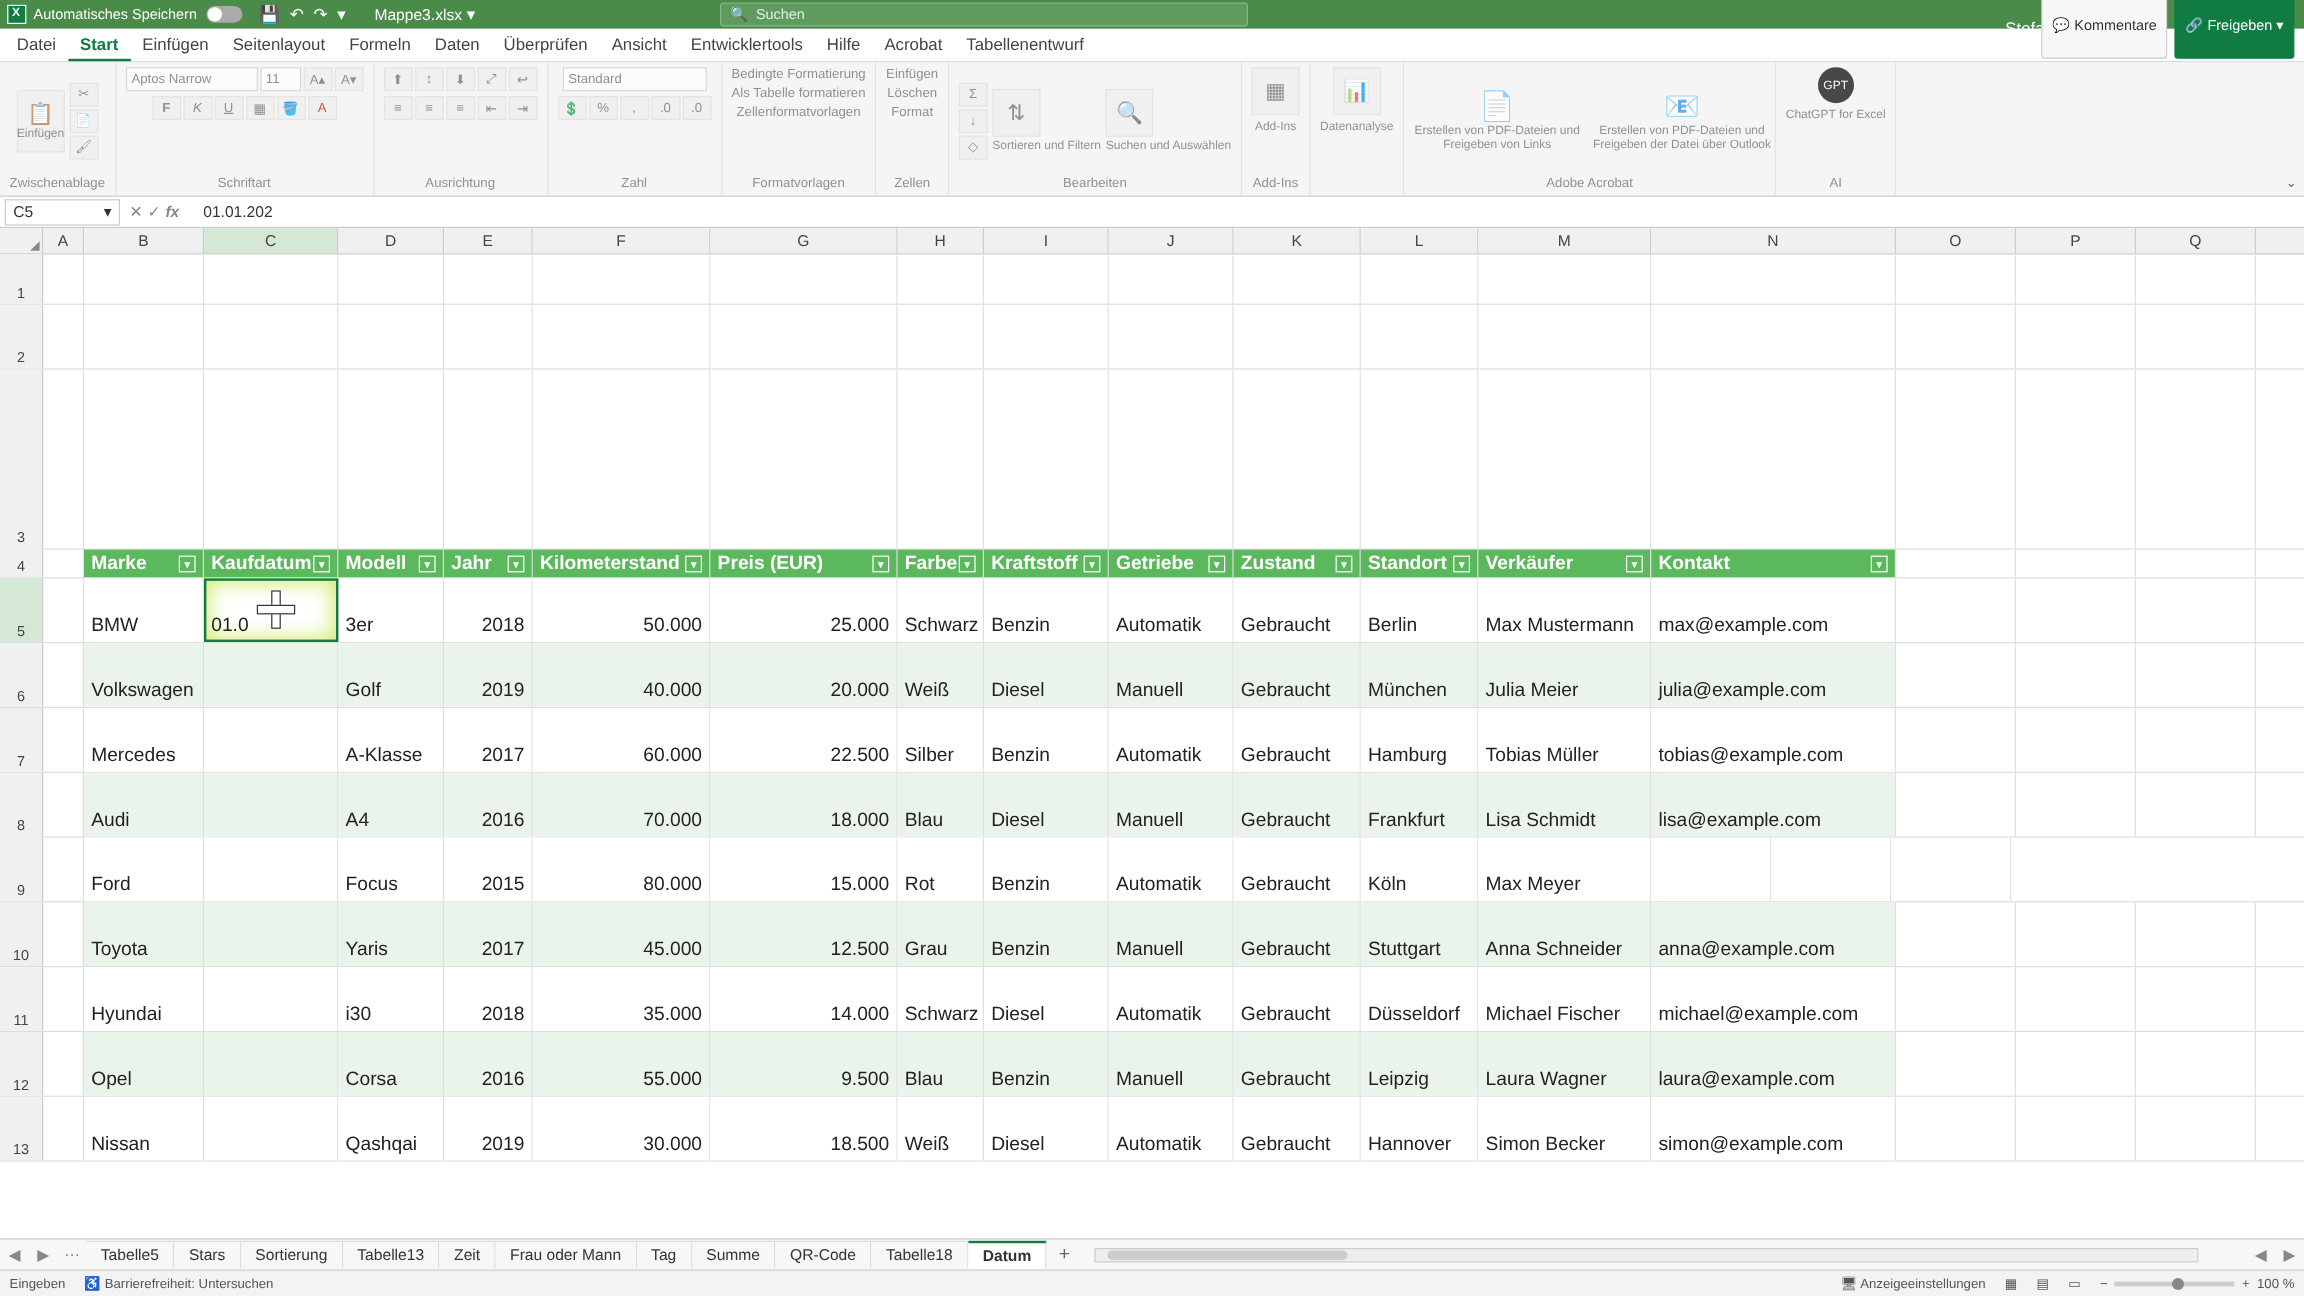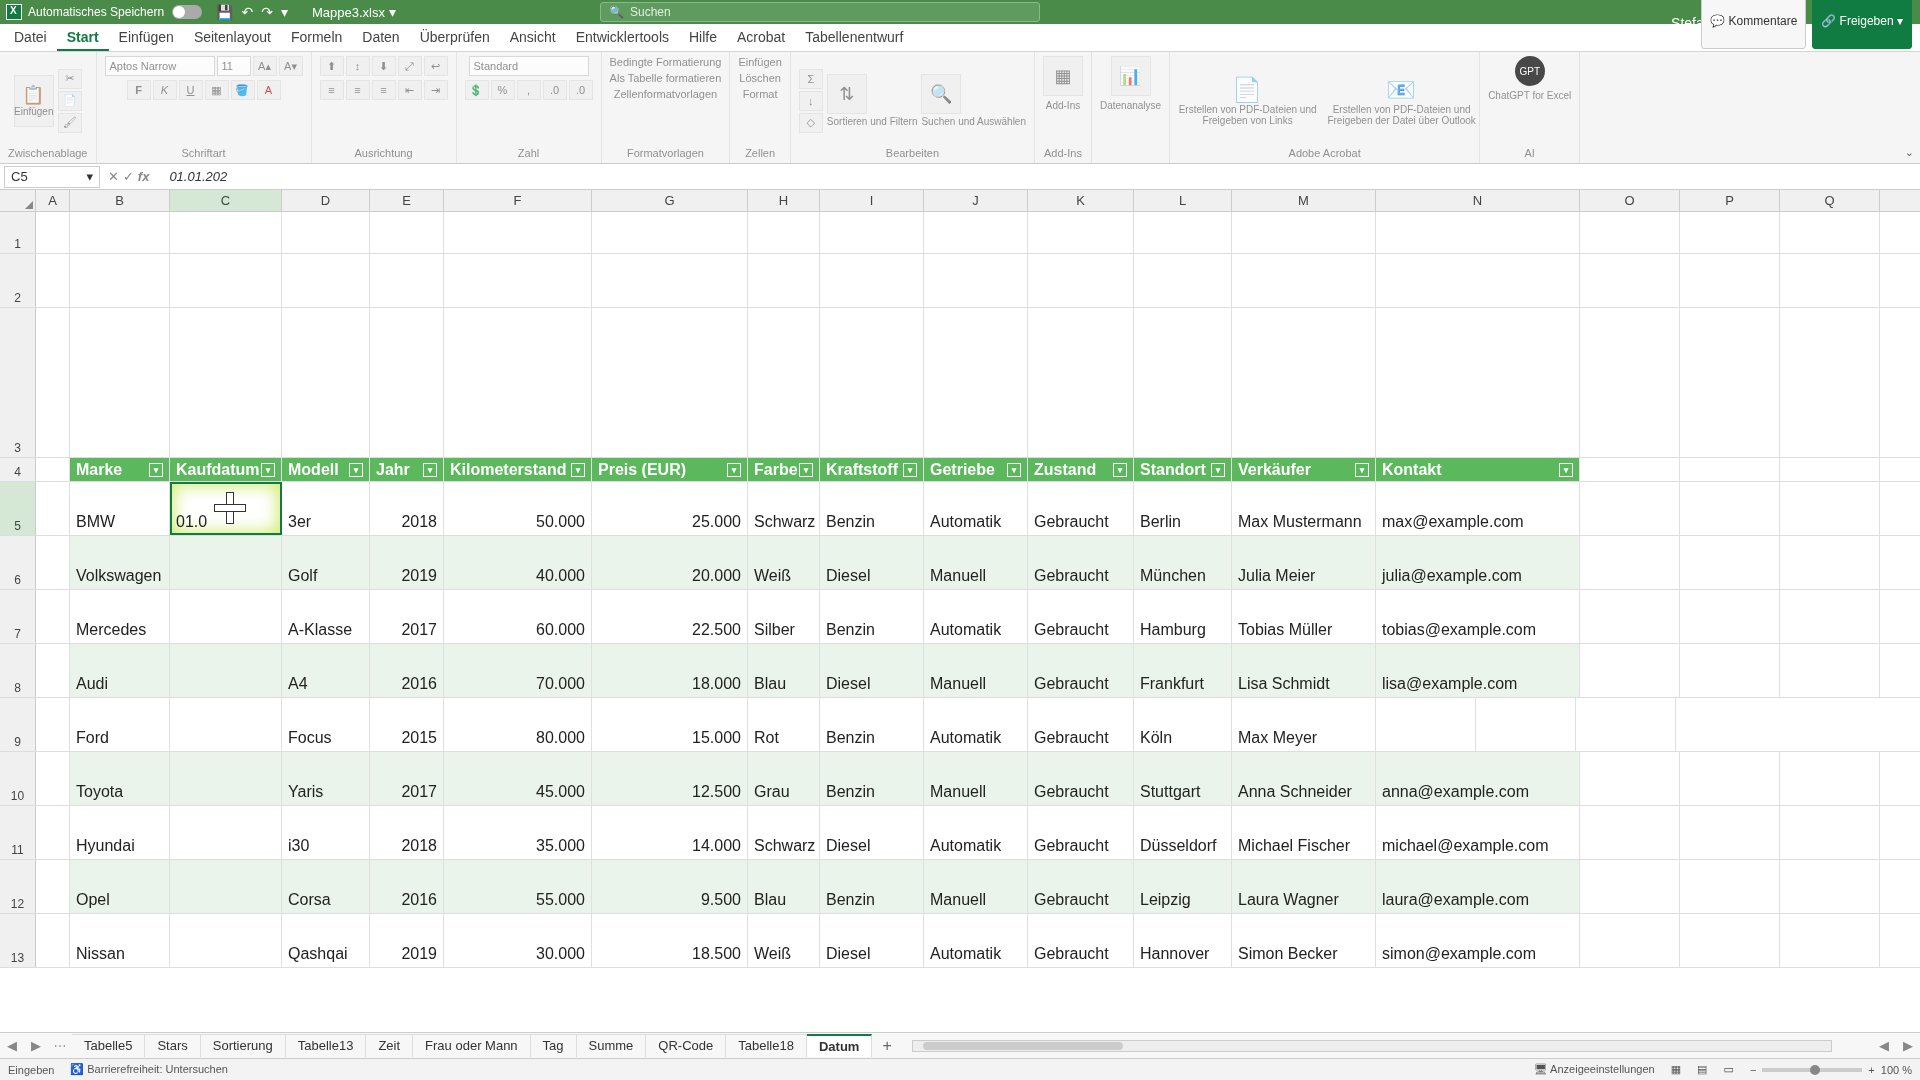--- a/index.html
+++ b/index.html
@@ -39,21 +39,21 @@
 .rrow { display:flex; gap:2px;}
 .fontbox { width:110px; height:20px; border:1px solid #ccc; background:#fff; font-size:11px; padding:0 4px; display:flex;align-items:center;}
 .sizebox { width:34px; height:20px; border:1px solid #ccc; background:#fff; font-size:11px; padding:0 4px; display:flex;align-items:center;}
 .ribbon .collapse { position:absolute; right:6px; bottom:4px; font-size:11px; color:#666;}
 
 
 .fbar { height: 26px; border-bottom:1px solid #ccc; display:flex; align-items:center; font-size:13px;}
 .namebox { width:96px; height:22px; border:1px solid #ccc; margin-left:4px; display:flex; align-items:center; padding:0 6px; justify-content:space-between;}
 .fbar .fxbtns { display:flex; gap:4px; margin:0 8px; color:#888;}
 .fbar .fx { font-style:italic; font-weight:bold; margin-right:6px;}
-.formula { flex:1; padding:0 6px;font-style:italic;}
+.formula { flex:1; padding:0 6px;}
 
 
 .gridwrap { position:relative; height: calc(1080px - 24px - 28px - 112px - 26px - 26px - 22px); overflow:hidden;}
 .colheads { display:flex; height:22px; background:#f0f0f0; border-bottom:1px solid #ccc;}
 .corner { width:36px; border-right:1px solid #ccc; background:#f0f0f0; position:relative;}
 .corner::after{content:"";position:absolute;right:2px;bottom:2px;border-right:8px solid #888;border-top:8px solid transparent;}
 .ch { border-right:1px solid #ccc; text-align:center; font-size:13px; color:#444; display:flex;align-items:center;justify-content:center; background:#f0f0f0;}
 .ch.sel { background:#d5e8d5;}
 .rows { }
 .row { display:flex; border-bottom:1px solid #ddd; height:54px;}

